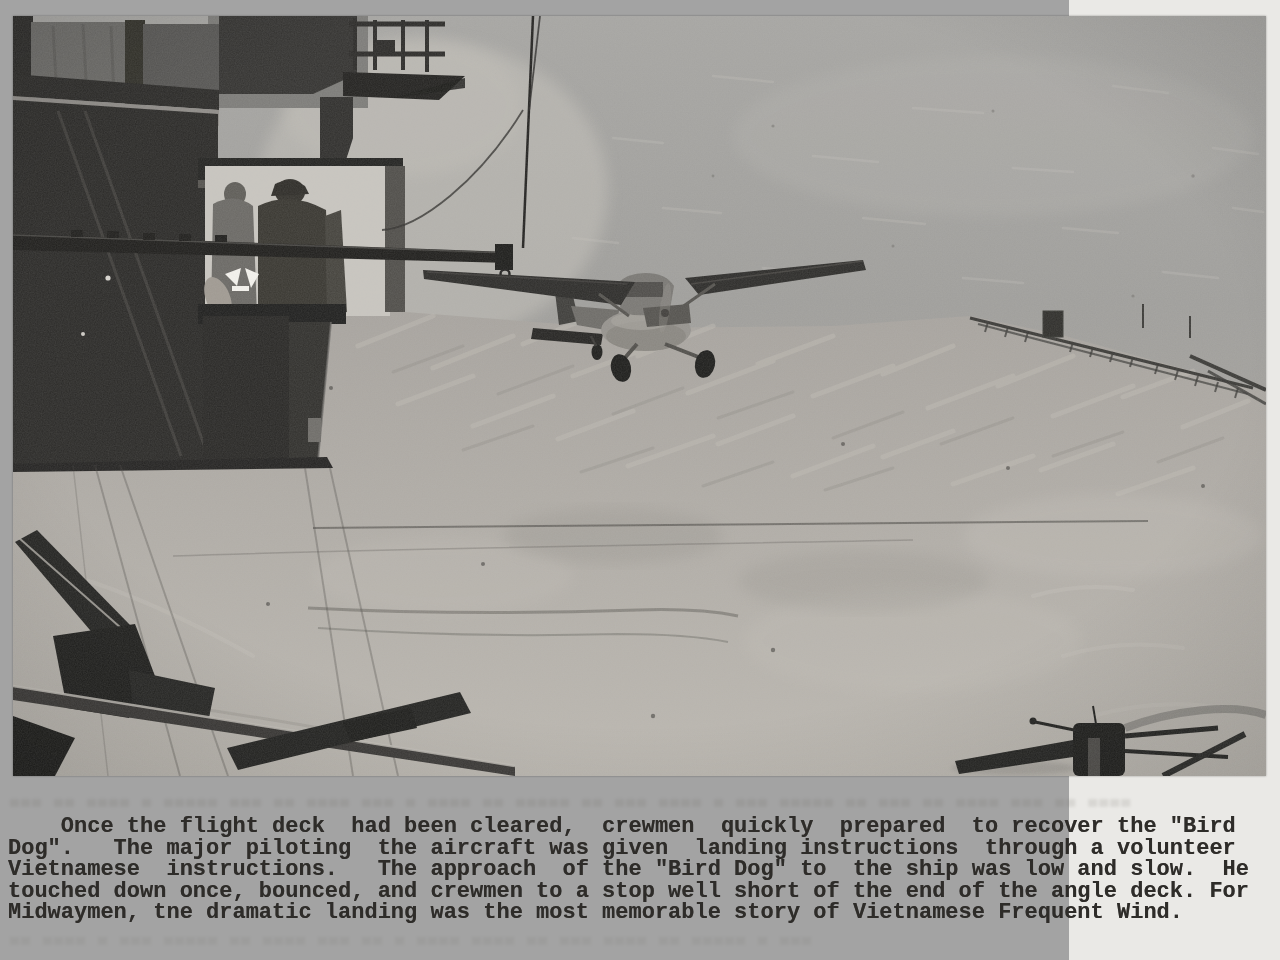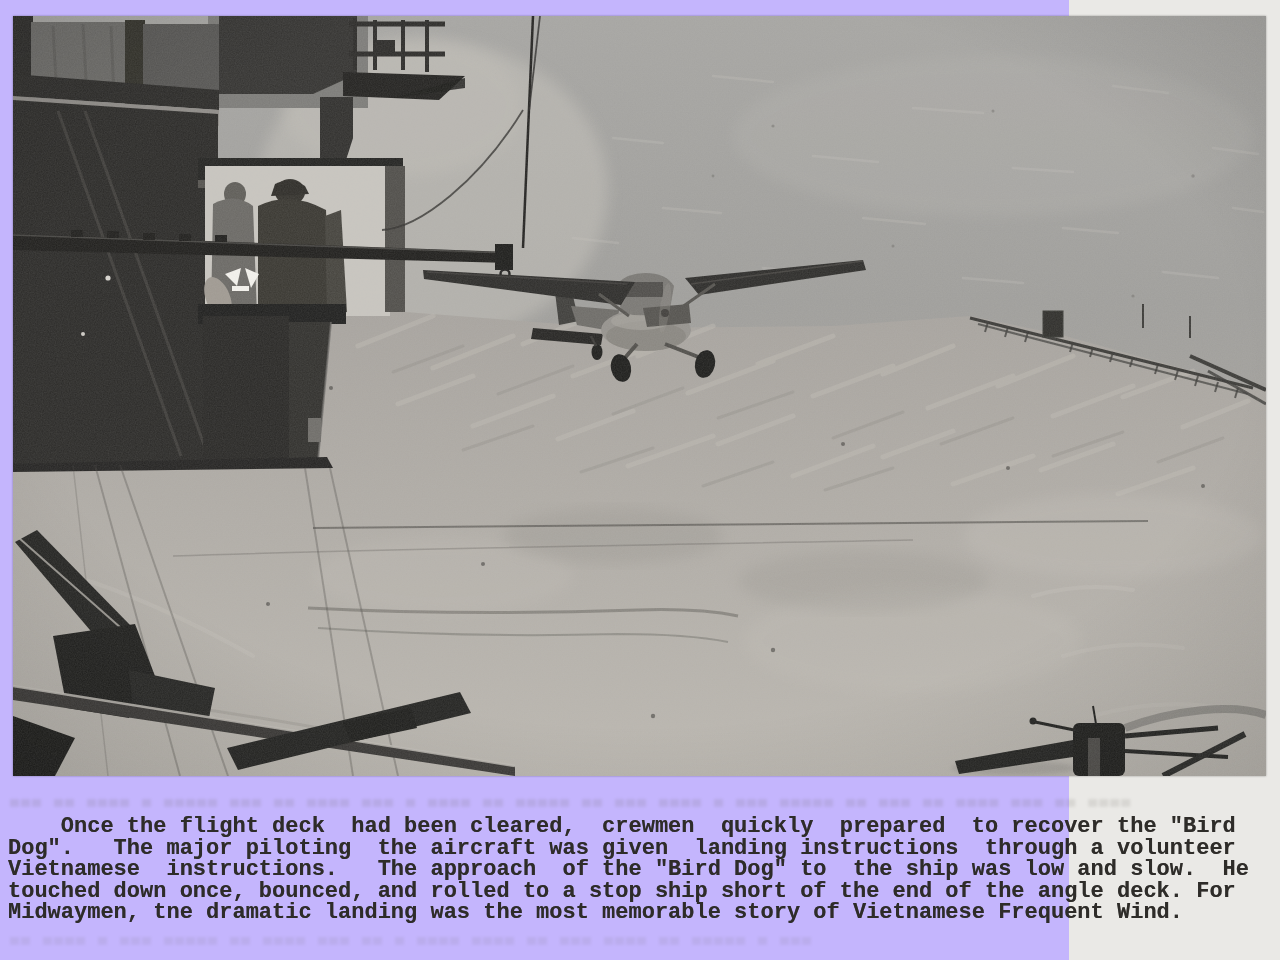--- a/index.html
+++ b/index.html
@@ -1,18 +1,18 @@
 <!DOCTYPE html>
 <html><head>
 <meta charset="utf-8">
 <style>
   html,body{margin:0;padding:0;}
   body{width:1280px;height:960px;background:#eae9e6;overflow:hidden;
        font-family:"Liberation Sans",sans-serif;}
-  .page{position:absolute;left:0;top:0;width:1069px;height:960px;background:#c4b5fd;}
+  .page{position:absolute;left:0;top:0;width:1069px;height:960px;background:#a3a3a3;}
   .photo{position:absolute;left:13px;top:16px;width:1253px;height:760px;margin:0;
          box-shadow:0 0 2px rgba(0,0,0,.35);}
   .photo svg{display:block;width:100%;height:100%;}
   .caption{position:absolute;left:8px;top:816px;width:1264px;
            font-family:"Liberation Mono",monospace;font-weight:700;
            font-size:22px;line-height:21.6px;color:#2e2c29;
            text-shadow:0 0 .6px rgba(46,44,41,.55);}
   .caption .cap-line{white-space:pre;}
   .bleed{position:absolute;left:10px;width:1258px;overflow:hidden;white-space:nowrap;
          font-family:"Liberation Mono",monospace;font-size:15px;letter-spacing:2px;
@@ -319,19 +319,19 @@
       <rect x="0" y="0" width="1253" height="760" filter="url(#grainF)" opacity="0.5"></rect>
     </svg>
   </figure>
 
   <div class="bleed bleed-top">▄▄▄ ▄▄ ▄▄▄▄ ▄ ▄▄▄▄▄ ▄▄▄ ▄▄ ▄▄▄▄ ▄▄▄ ▄ ▄▄▄▄ ▄▄ ▄▄▄▄▄ ▄▄ ▄▄▄ ▄▄▄▄ ▄ ▄▄▄ ▄▄▄▄▄ ▄▄ ▄▄▄ ▄▄ ▄▄▄▄ ▄▄▄ ▄▄ ▄▄▄▄</div>
 
   <figcaption class="caption">
     <div class="cap-line">    Once the flight deck  had been cleared,  crewmen  quickly  prepared  to recover the "Bird</div>
     <div class="cap-line">Dog".   The major piloting  the aircraft was given  landing instructions  through a volunteer</div>
     <div class="cap-line">Vietnamese  instructions.   The approach  of the "Bird Dog" to  the ship was low and slow.  He</div>
-    <div class="cap-line">touched down once, bounced, and rolled to a stop ship short of the end of the angle deck. For</div>
+    <div class="cap-line">touched down once, bounced, and crewmen to a stop well short of the end of the angle deck. For</div>
     <div class="cap-line">Midwaymen, tne dramatic landing was the most memorable story of Vietnamese Frequent Wind.</div>
   </figcaption>
 
   <div class="bleed bleed-bottom">▄▄ ▄▄▄▄ ▄ ▄▄▄ ▄▄▄▄▄ ▄▄ ▄▄▄▄ ▄▄▄ ▄▄ ▄ ▄▄▄▄ ▄▄▄▄ ▄▄ ▄▄▄ ▄▄▄▄ ▄▄ ▄▄▄▄▄ ▄ ▄▄▄</div>
 
 </div>
 
 </body></html>

